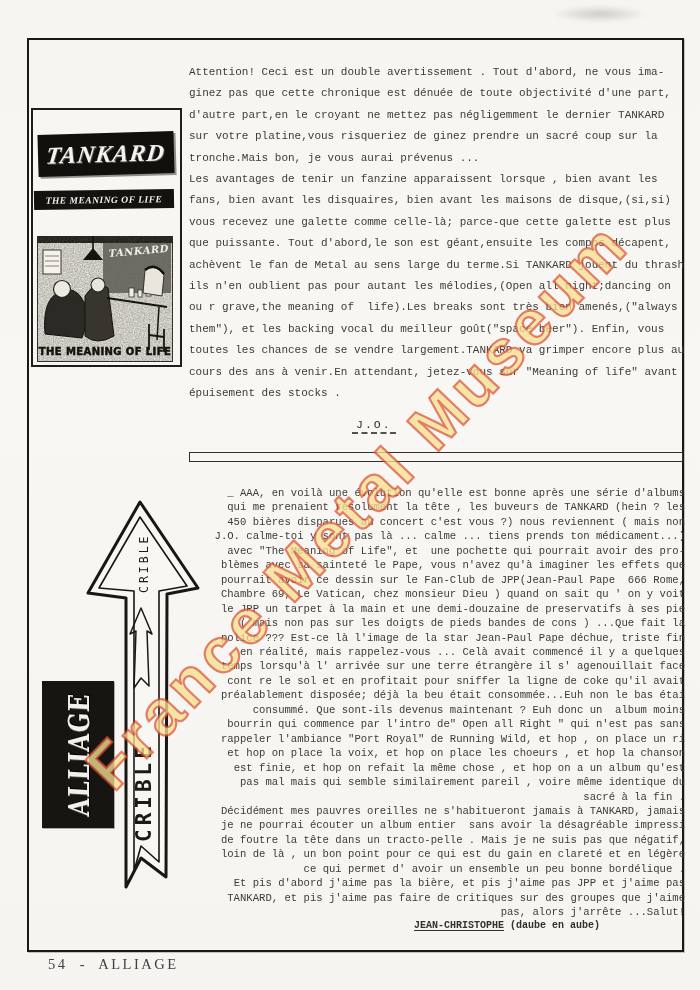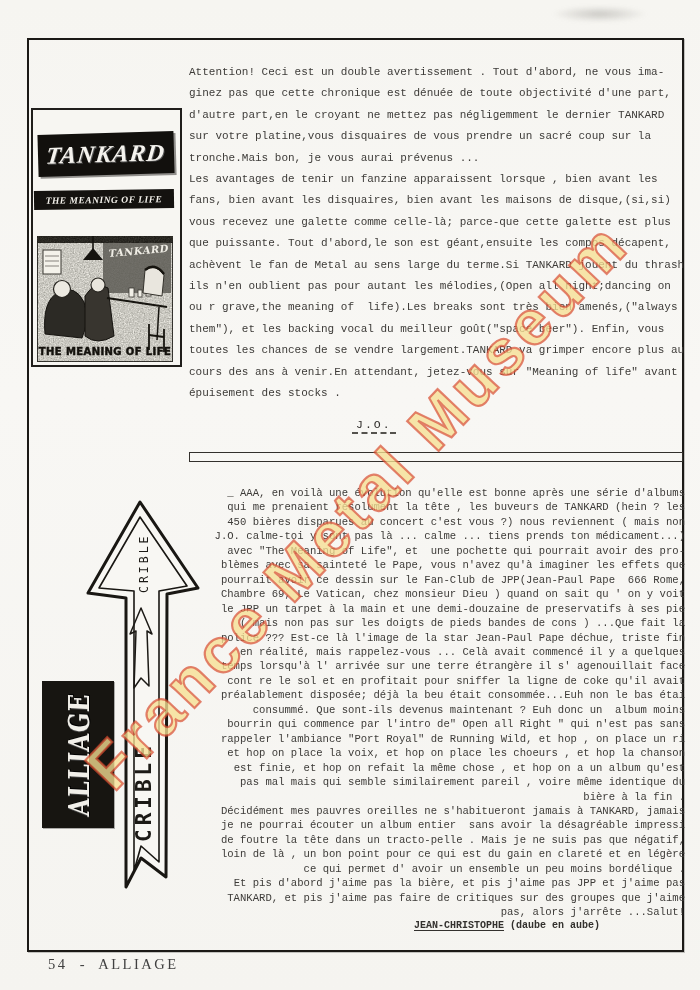--- a/index.html
+++ b/index.html
@@ -131,21 +131,21 @@
     <line x1="112" y1="99" x2="127" y2="101" stroke="#17150f" stroke-width="1.8"></line>
     <line x1="127" y1="93" x2="127" y2="116" stroke="#17150f" stroke-width="1.8"></line>
     <text x="68" y="119" text-anchor="middle" font-family="DejaVu Sans, sans-serif" font-weight="bold" font-size="10" fill="#14120d" stroke="#14120d" stroke-width="0.5" letter-spacing="0.4">THE MEANING OF LIFE</text>
   </svg>
 </div>
 
 <div class="review1">
     <div class="tline">Attention! Ceci est un double avertissement . Tout d'abord, ne vous ima-</div>
     <div class="tline">ginez pas que cette chronique est dénuée de toute objectivité d'une part,</div>
     <div class="tline">d'autre part,en le croyant ne mettez pas négligemment le dernier TANKARD</div>
-    <div class="tline">sur votre platine,vous disquaires de vous prendre un sacré coup sur la</div>
+    <div class="tline">sur votre platine,vous risqueriez de ginez prendre un sacré coup sur la</div>
     <div class="tline">tronche.Mais bon, je vous aurai prévenus ...</div>
     <div class="tline">Les avantages de tenir un fanzine apparaissent lorsque , bien avant les</div>
     <div class="tline">fans, bien avant les disquaires, bien avant les maisons de disque,(si,si)</div>
     <div class="tline">vous recevez une galette comme celle-là; parce-que cette galette est plus</div>
     <div class="tline">que puissante. Tout d'abord,le son est géant,ensuite les compos décapent,</div>
     <div class="tline">achèvent le fan de Metal au sens large du terme.Si TANKARD jouent du thrash</div>
     <div class="tline">ils n'en oublient pas pour autant les mélodies,(Open all night;dancing on</div>
     <div class="tline">ou r grave,the meaning of  life).Les breaks sont très bien amenés,("always</div>
     <div class="tline">them"), et les backing vocal du meilleur goût("space beer"). Enfin, vous</div>
     <div class="tline">toutes les chances de se vendre largement.TANKARD va grimper encore plus au</div>
@@ -171,26 +171,26 @@
     <div class="tline">en réalité, mais rappelez-vous ... Celà avait commencé il y a quelques</div>
     <div class="tline">temps lorsqu'à l' arrivée sur une terre étrangère il s' agenouillait face</div>
     <div class="tline">cont re le sol et en profitait pour sniffer la ligne de coke qu'il avait</div>
     <div class="tline">préalablement disposée; déjà la beu était consommée...Euh non le bas étai</div>
     <div class="tline">consummé. Que sont-ils devenus maintenant ? Euh donc un  album moins</div>
     <div class="tline">bourrin qui commence par l'intro de" Open all Right " qui n'est pas sans</div>
     <div class="tline">rappeler l'ambiance "Port Royal" de Running Wild, et hop , on place un ri</div>
     <div class="tline">et hop on place la voix, et hop on place les choeurs , et hop la chanson</div>
     <div class="tline">est finie, et hop on refait la même chose , et hop on a un album qu'est</div>
     <div class="tline">pas mal mais qui semble similairement pareil , voire même identique du</div>
-    <div class="tline">bière à la fin .</div>
+    <div class="tline">sacré à la fin .</div>
     <div class="tline">Décidément mes pauvres oreilles ne s'habitueront jamais à TANKARD, jamais</div>
     <div class="tline">je ne pourrai écouter un album entier  sans avoir la désagréable impressi</div>
     <div class="tline">de foutre la tête dans un tracto-pelle . Mais je ne suis pas que négatif,</div>
     <div class="tline">loin de là , un bon point pour ce qui est du gain en clareté et en légère</div>
-    <div class="tline">ce qui permet d' avoir un ensemble un peu moins bordélique .</div>
+    <div class="tline">ce qui permet d' avoir un ensemble un peu bonne bordélique .</div>
     <div class="tline">Et pis d'abord j'aime pas la bière, et pis j'aime pas JPP et j'aime pas</div>
     <div class="tline">TANKARD, et pis j'aime pas faire de critiques sur des groupes que j'aime</div>
     <div class="tline">pas, alors j'arrête ...Salut!</div>
   </div>
 <div class="sig-jc"><span class="name">JEAN-CHRISTOPHE</span><span> (daube en aube)</span></div>
 
 <svg class="arrow-wrap" viewBox="0 0 130 412">
   <path d="M62,12 L120,98 L89,104 L88,387 L63,368 L48,397 L48,108 L10,103 Z" fill="#f8f7f3" stroke="#191713" stroke-width="3" stroke-linejoin="round"></path>
   <path d="M62,27 L109,96 L81,101 L81,372 L63,356 L56,381 L56,101 L21,98 Z" fill="none" stroke="#191713" stroke-width="1.6" stroke-linejoin="round"></path>
   <path d="M63,118 L74,144 L69,141 L71,196 L63,188 L56,198 L58,141 L52,144 Z" fill="none" stroke="#1c1a16" stroke-width="1.5" stroke-linejoin="round"></path>

